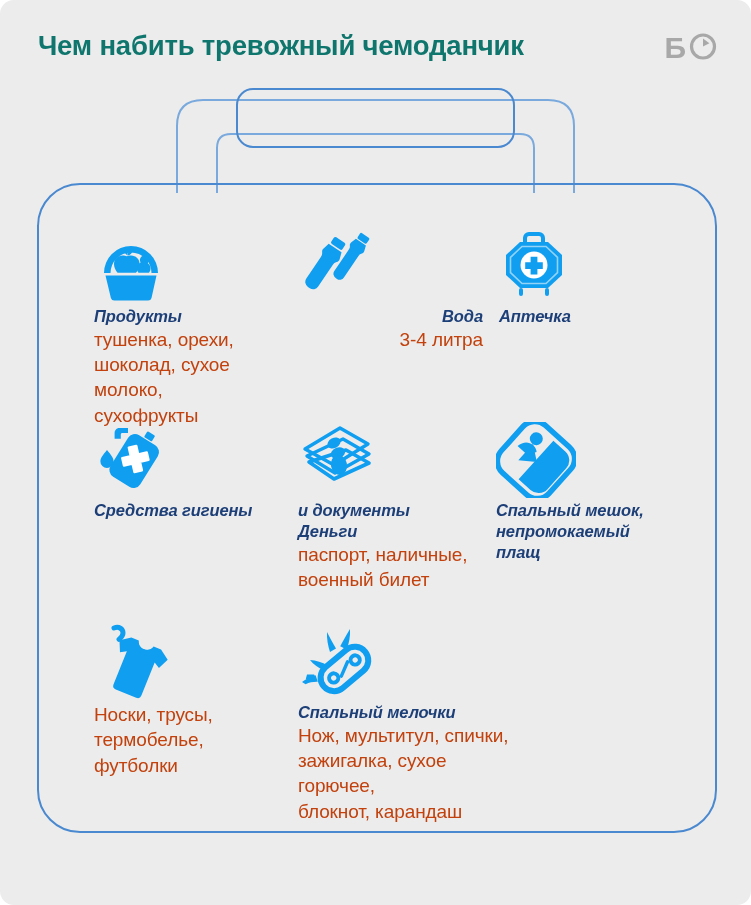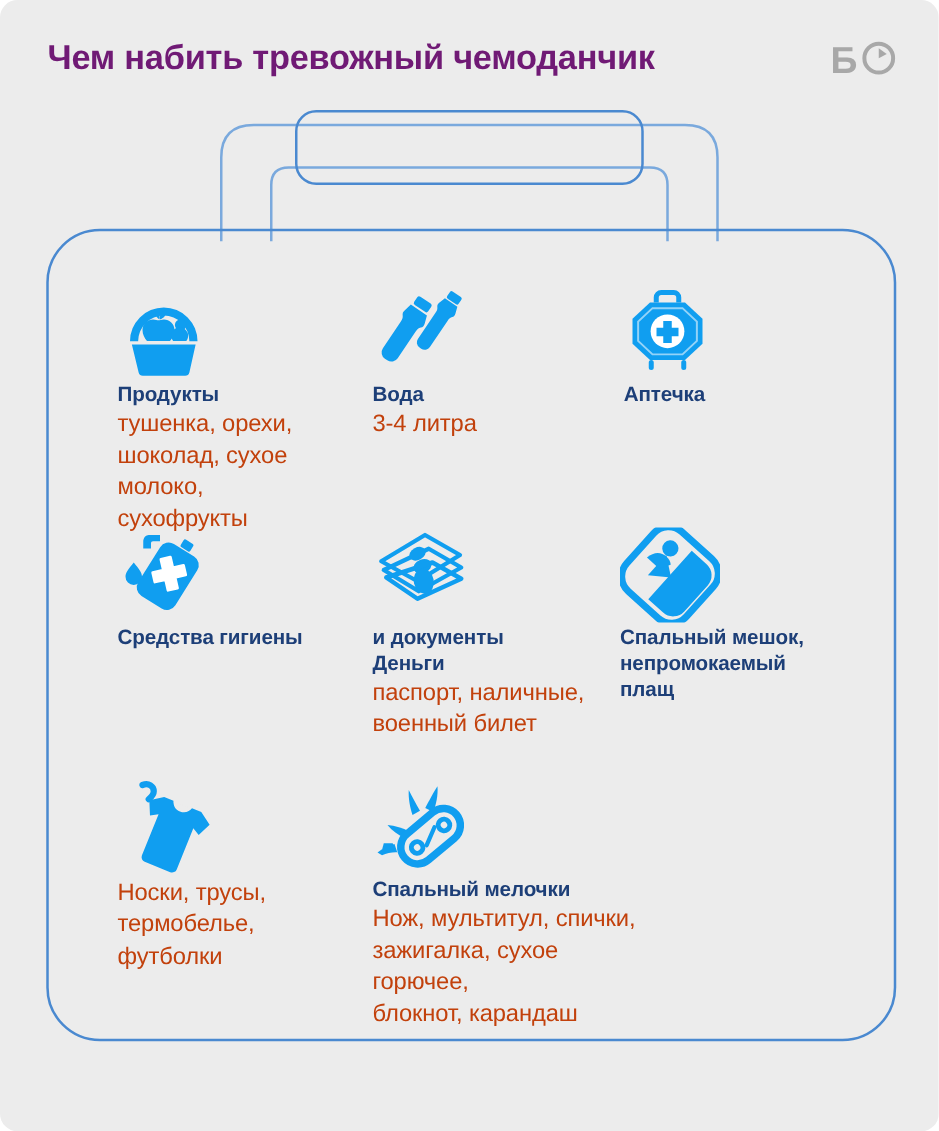--- a/index.html
+++ b/index.html
@@ -24,21 +24,21 @@
     left:0; top:0; right:0;
     height:92px;
   }
   #page-title{
     position:absolute;
     left:38px;
     top:30px;
     margin:0;
     font-size:27.5px;
     font-weight:bold;
-    color:#701a75;
+    color:#0f766e;
     letter-spacing:-0.2px;
     white-space:nowrap;
   }
   #brand-logo{
     position:absolute;
     right:33px;
     top:31px;
     display:flex;
     align-items:center;
     gap:2px;
@@ -87,25 +87,25 @@
   }
   .item-desc{
     margin:0;
     font-size:19px;
     font-weight:normal;
     color:#c2410c;
     line-height:1.33;
     letter-spacing:-0.1px;
   }
   .item-desc .ln{display:block;}
-  .item-title .ln{display:block;}
+  .item-title .ln{display:block;font-style:italic;}
 
   
   #item-food     {left:94px;  top:228px; width:200px;}
-  #item-water    {left:298px; top:228px; width:185px;}
+  #item-water    {left:298px; top:228px; width:185px;text-align:right;}
   #item-firstaid {left:499px; top:228px; width:200px;}
 
   #item-hygiene  {left:94px;  top:422px; width:200px;}
   #item-money    {left:298px; top:422px; width:185px;}
   #item-sleeping {left:496px; top:422px; width:205px;}
 
   #item-clothes  {left:94px;  top:624px; width:200px;}
   #item-tools    {left:298px; top:624px; width:230px;}
 
   .icon-food     svg{width:74px; height:74px;}

